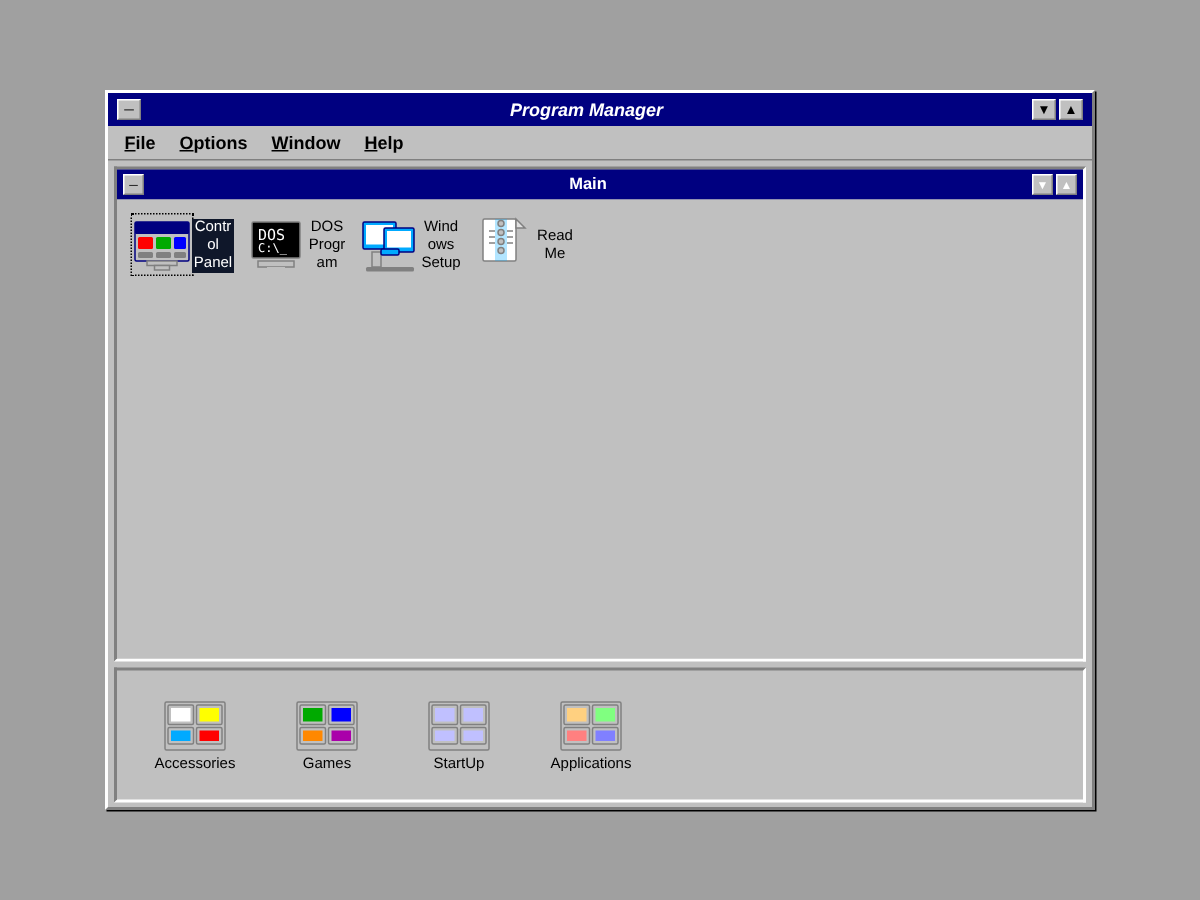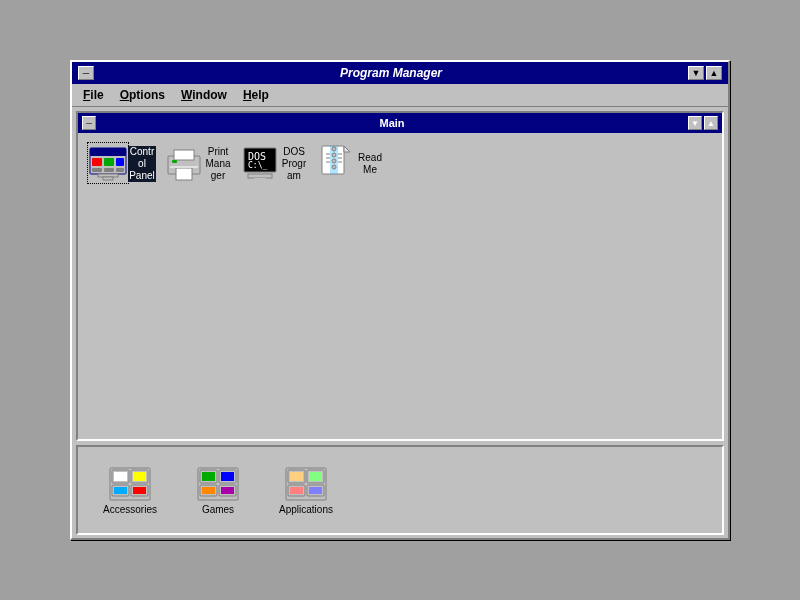--- a/index.html
+++ b/index.html
@@ -247,47 +247,49 @@
               <rect x="4" y="24" width="10" height="4" rx="1" fill="#808080"></rect>
               <rect x="16" y="24" width="10" height="4" rx="1" fill="#808080"></rect>
               <rect x="28" y="24" width="8" height="4" rx="1" fill="#808080"></rect>
               <rect x="10" y="30" width="20" height="3" fill="#c0c0c0" stroke="#808080"></rect>
               <rect x="15" y="33" width="10" height="3" fill="#c0c0c0" stroke="#808080"></rect>
             </svg>
           </div>
           <span class="icon-label">Control Panel</span>
         </div>
 
-        <div class="program-icon">
-          <div class="icon-img">
-            <svg width="40" height="38" viewBox="0 0 40 38">
-              <rect x="4" y="12" width="32" height="18" rx="1" fill="#c0c0c0" stroke="#808080"></rect>
-              <rect x="10" y="6" width="20" height="10" fill="#ffffff" stroke="#808080"></rect>
-              <rect x="12" y="24" width="16" height="12" fill="#ffffff" stroke="#808080"></rect>
-              <rect x="8" y="16" width="5" height="3" rx="1" fill="#00aa00"></rect>
-              <rect x="6" y="22" width="28" height="2" fill="#e0e0e0"></rect>
-            </svg>
-          </div>
-          <span class="icon-label">Print Manager</span>
-        </div>
 
 
         <div class="program-icon">
           <div class="icon-img">
             <svg width="40" height="38" viewBox="0 0 40 38">
               <rect x="4" y="4" width="32" height="24" rx="1" fill="#000000" stroke="#808080"></rect>
               <text x="8" y="16" font-family="monospace" font-size="10" fill="#ffffff">DOS</text>
               <text x="8" y="24" font-family="monospace" font-size="8" fill="#ffffff">C:\_</text>
               <rect x="8" y="30" width="24" height="4" fill="#c0c0c0" stroke="#808080"></rect>
               <rect x="14" y="34" width="12" height="2" fill="#c0c0c0"></rect>
             </svg>
           </div>
           <span class="icon-label">DOS Program</span>
         </div>
 
+        <div class="program-icon">
+          <div class="icon-img">
+            <svg width="40" height="38" viewBox="0 0 40 38">
+              <rect x="2" y="4" width="22" height="18" rx="1" fill="#00aaff" stroke="#000080"></rect>
+              <rect x="4" y="6" width="18" height="13" fill="#ffffff"></rect>
+              <rect x="16" y="8" width="20" height="16" rx="1" fill="#00aaff" stroke="#000080"></rect>
+              <rect x="18" y="10" width="16" height="11" fill="#ffffff"></rect>
+              <rect x="8" y="24" width="6" height="10" fill="#c0c0c0" stroke="#808080"></rect>
+              <rect x="14" y="22" width="12" height="4" rx="1" fill="#00aaff" stroke="#000080"></rect>
+              <rect x="4" y="34" width="32" height="3" rx="1" fill="#808080"></rect>
+            </svg>
+          </div>
+          <span class="icon-label">Windows Setup</span>
+        </div>
 
 
         <div class="program-icon">
           <div class="icon-img">
             <svg width="40" height="38" viewBox="0 0 40 38">
               <rect x="6" y="2" width="22" height="28" rx="1" fill="#ffffff" stroke="#808080"></rect>
 
               <rect x="14" y="2" width="8" height="28" fill="#00aaff" opacity="0.3"></rect>
               <circle cx="18" cy="5" r="2" fill="#c0c0c0" stroke="#808080"></circle>
               <circle cx="18" cy="11" r="2" fill="#c0c0c0" stroke="#808080"></circle>
@@ -334,20 +336,34 @@
           <rect x="4" y="19" width="17" height="11" rx="1" fill="#c0c0c0" stroke="#808080"></rect>
           <rect x="23" y="19" width="17" height="11" rx="1" fill="#c0c0c0" stroke="#808080"></rect>
           <rect x="6" y="6" width="13" height="9" fill="#00aa00"></rect>
           <rect x="25" y="6" width="13" height="9" fill="#0000ff"></rect>
           <rect x="6" y="21" width="13" height="7" fill="#ff8800"></rect>
           <rect x="25" y="21" width="13" height="7" fill="#aa00aa"></rect>
         </svg>
         <span class="group-label">Games</span>
       </div>
 
+      <div class="group-icon">
+        <svg class="group-icon-img" viewBox="0 0 44 36">
+          <rect x="2" y="2" width="40" height="32" rx="1" fill="#c0c0c0" stroke="#808080"></rect>
+          <rect x="4" y="4" width="17" height="13" rx="1" fill="#c0c0c0" stroke="#808080"></rect>
+          <rect x="23" y="4" width="17" height="13" rx="1" fill="#c0c0c0" stroke="#808080"></rect>
+          <rect x="4" y="19" width="17" height="11" rx="1" fill="#c0c0c0" stroke="#808080"></rect>
+          <rect x="23" y="19" width="17" height="11" rx="1" fill="#c0c0c0" stroke="#808080"></rect>
+          <rect x="6" y="6" width="13" height="9" fill="#c0c0ff"></rect>
+          <rect x="25" y="6" width="13" height="9" fill="#c0c0ff"></rect>
+          <rect x="6" y="21" width="13" height="7" fill="#c0c0ff"></rect>
+          <rect x="25" y="21" width="13" height="7" fill="#c0c0ff"></rect>
+        </svg>
+        <span class="group-label">StartUp</span>
+      </div>
 
       <div class="group-icon">
         <svg class="group-icon-img" viewBox="0 0 44 36">
           <rect x="2" y="2" width="40" height="32" rx="1" fill="#c0c0c0" stroke="#808080"></rect>
           <rect x="4" y="4" width="17" height="13" rx="1" fill="#c0c0c0" stroke="#808080"></rect>
           <rect x="23" y="4" width="17" height="13" rx="1" fill="#c0c0c0" stroke="#808080"></rect>
           <rect x="4" y="19" width="17" height="11" rx="1" fill="#c0c0c0" stroke="#808080"></rect>
           <rect x="23" y="19" width="17" height="11" rx="1" fill="#c0c0c0" stroke="#808080"></rect>
           <rect x="6" y="6" width="13" height="9" fill="#ffd080"></rect>
           <rect x="25" y="6" width="13" height="9" fill="#80ff80"></rect>

